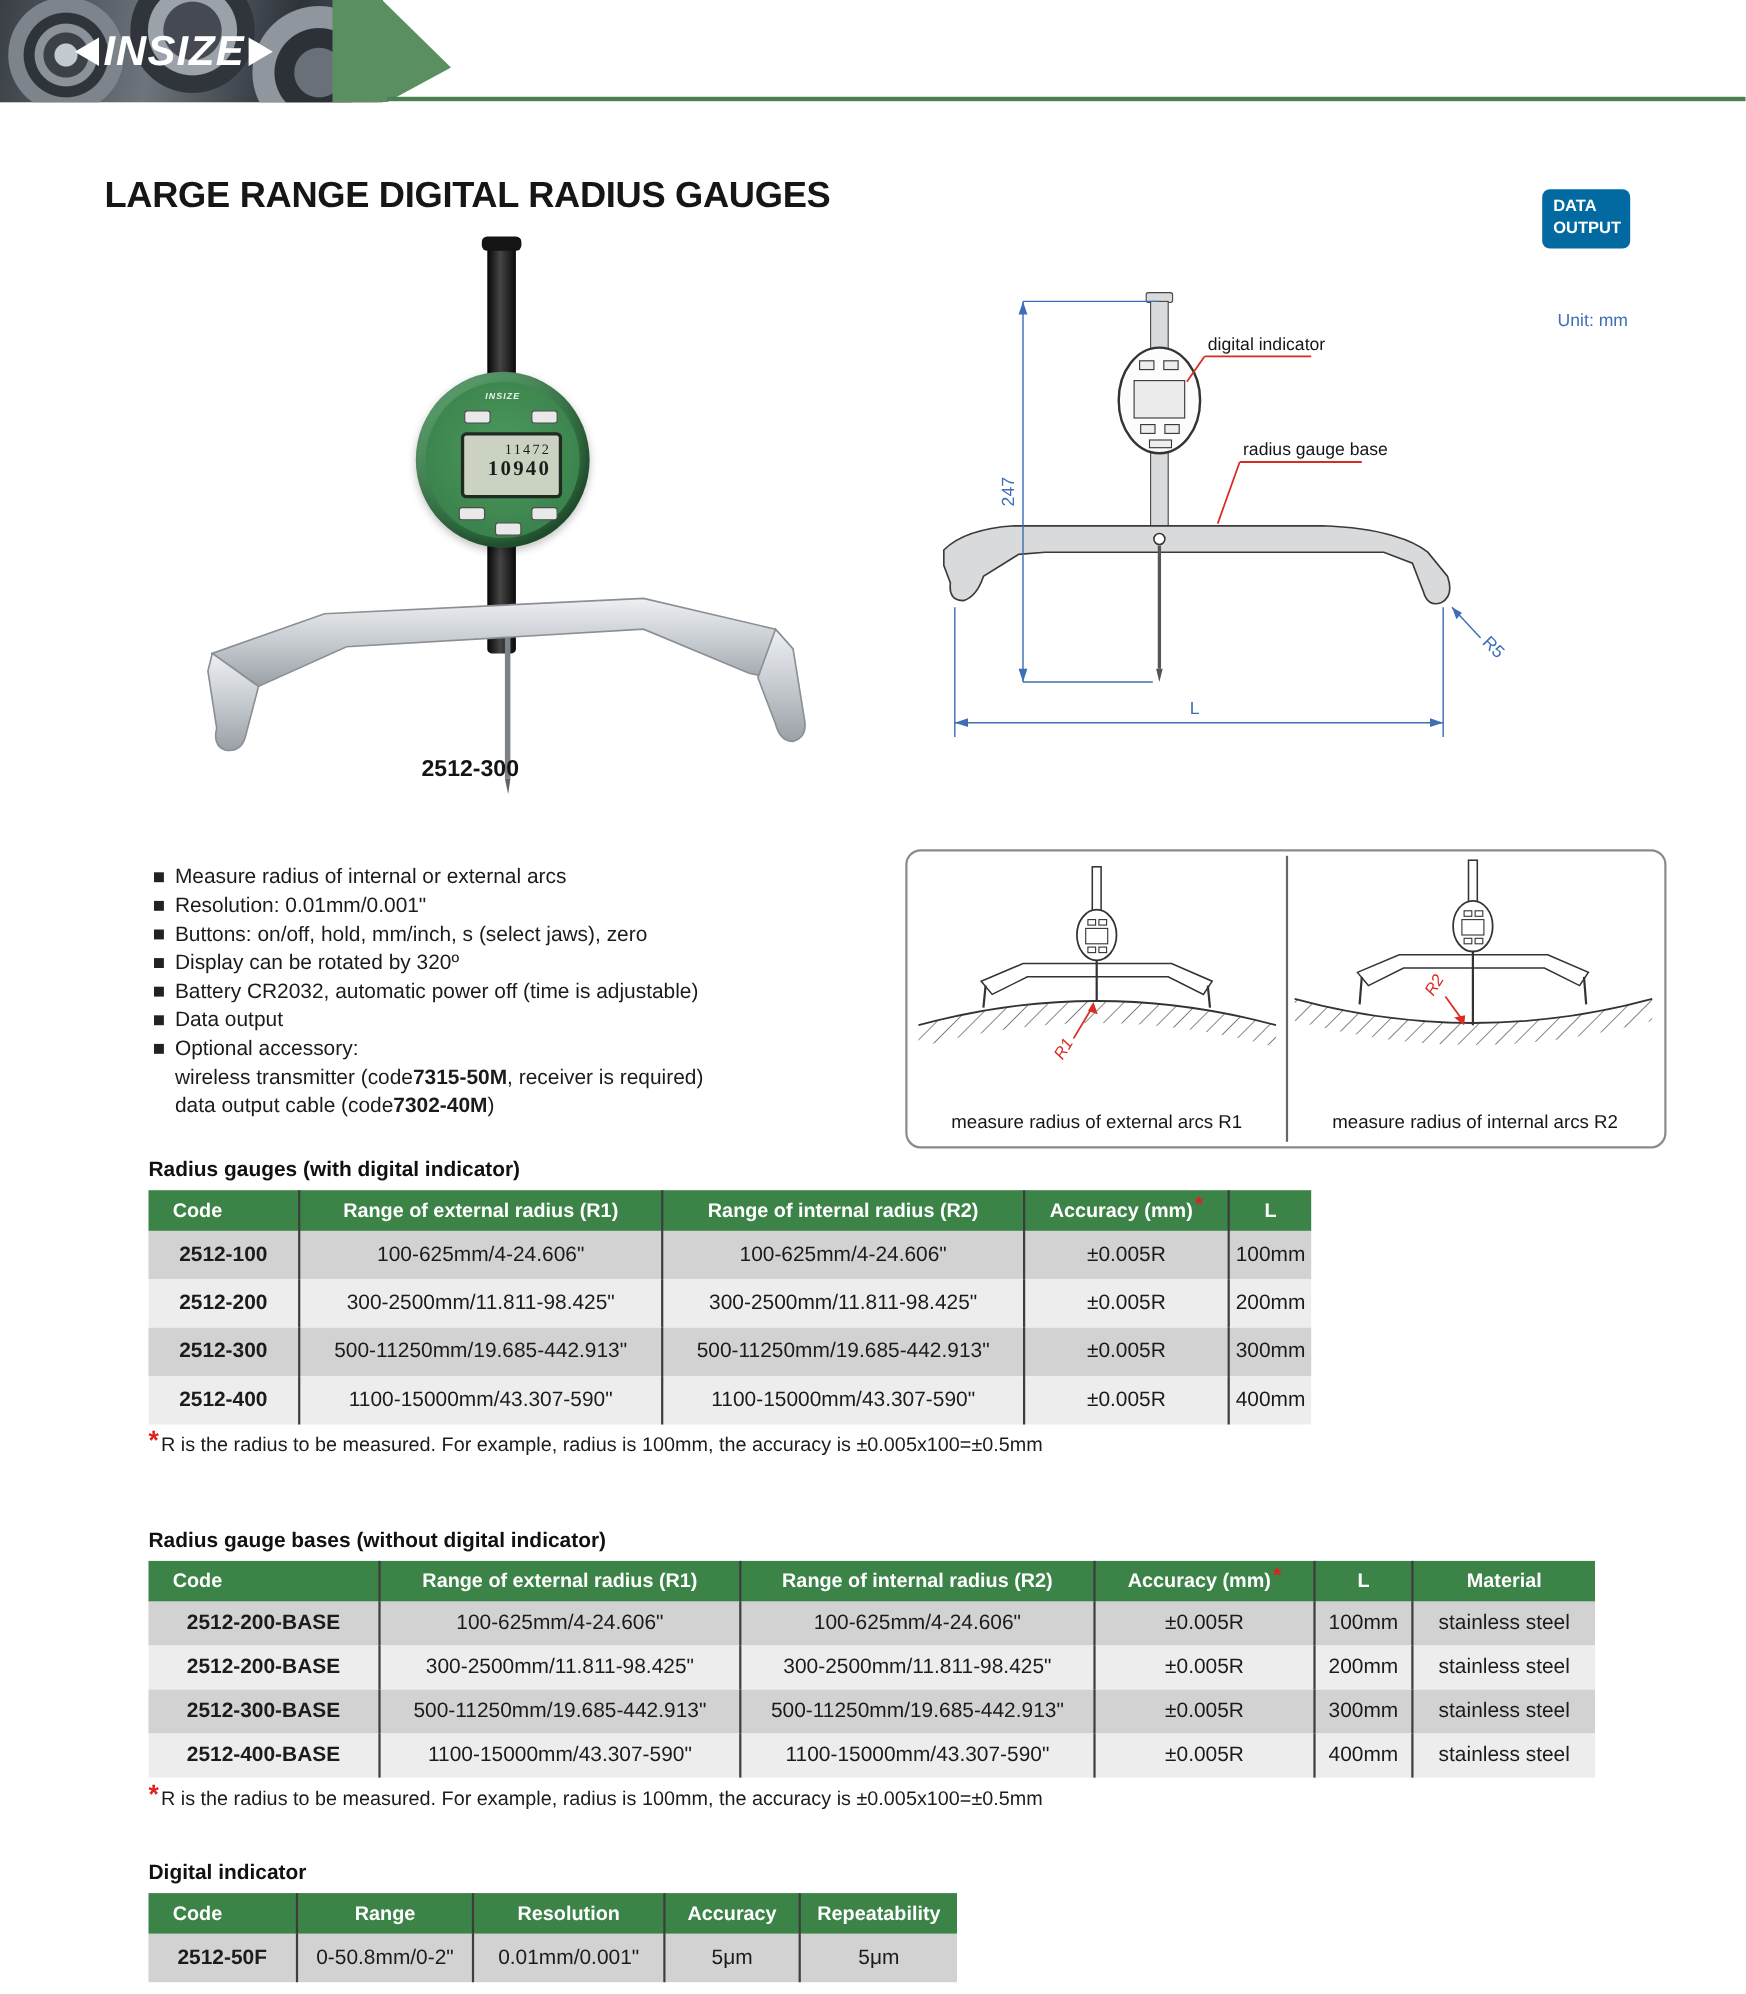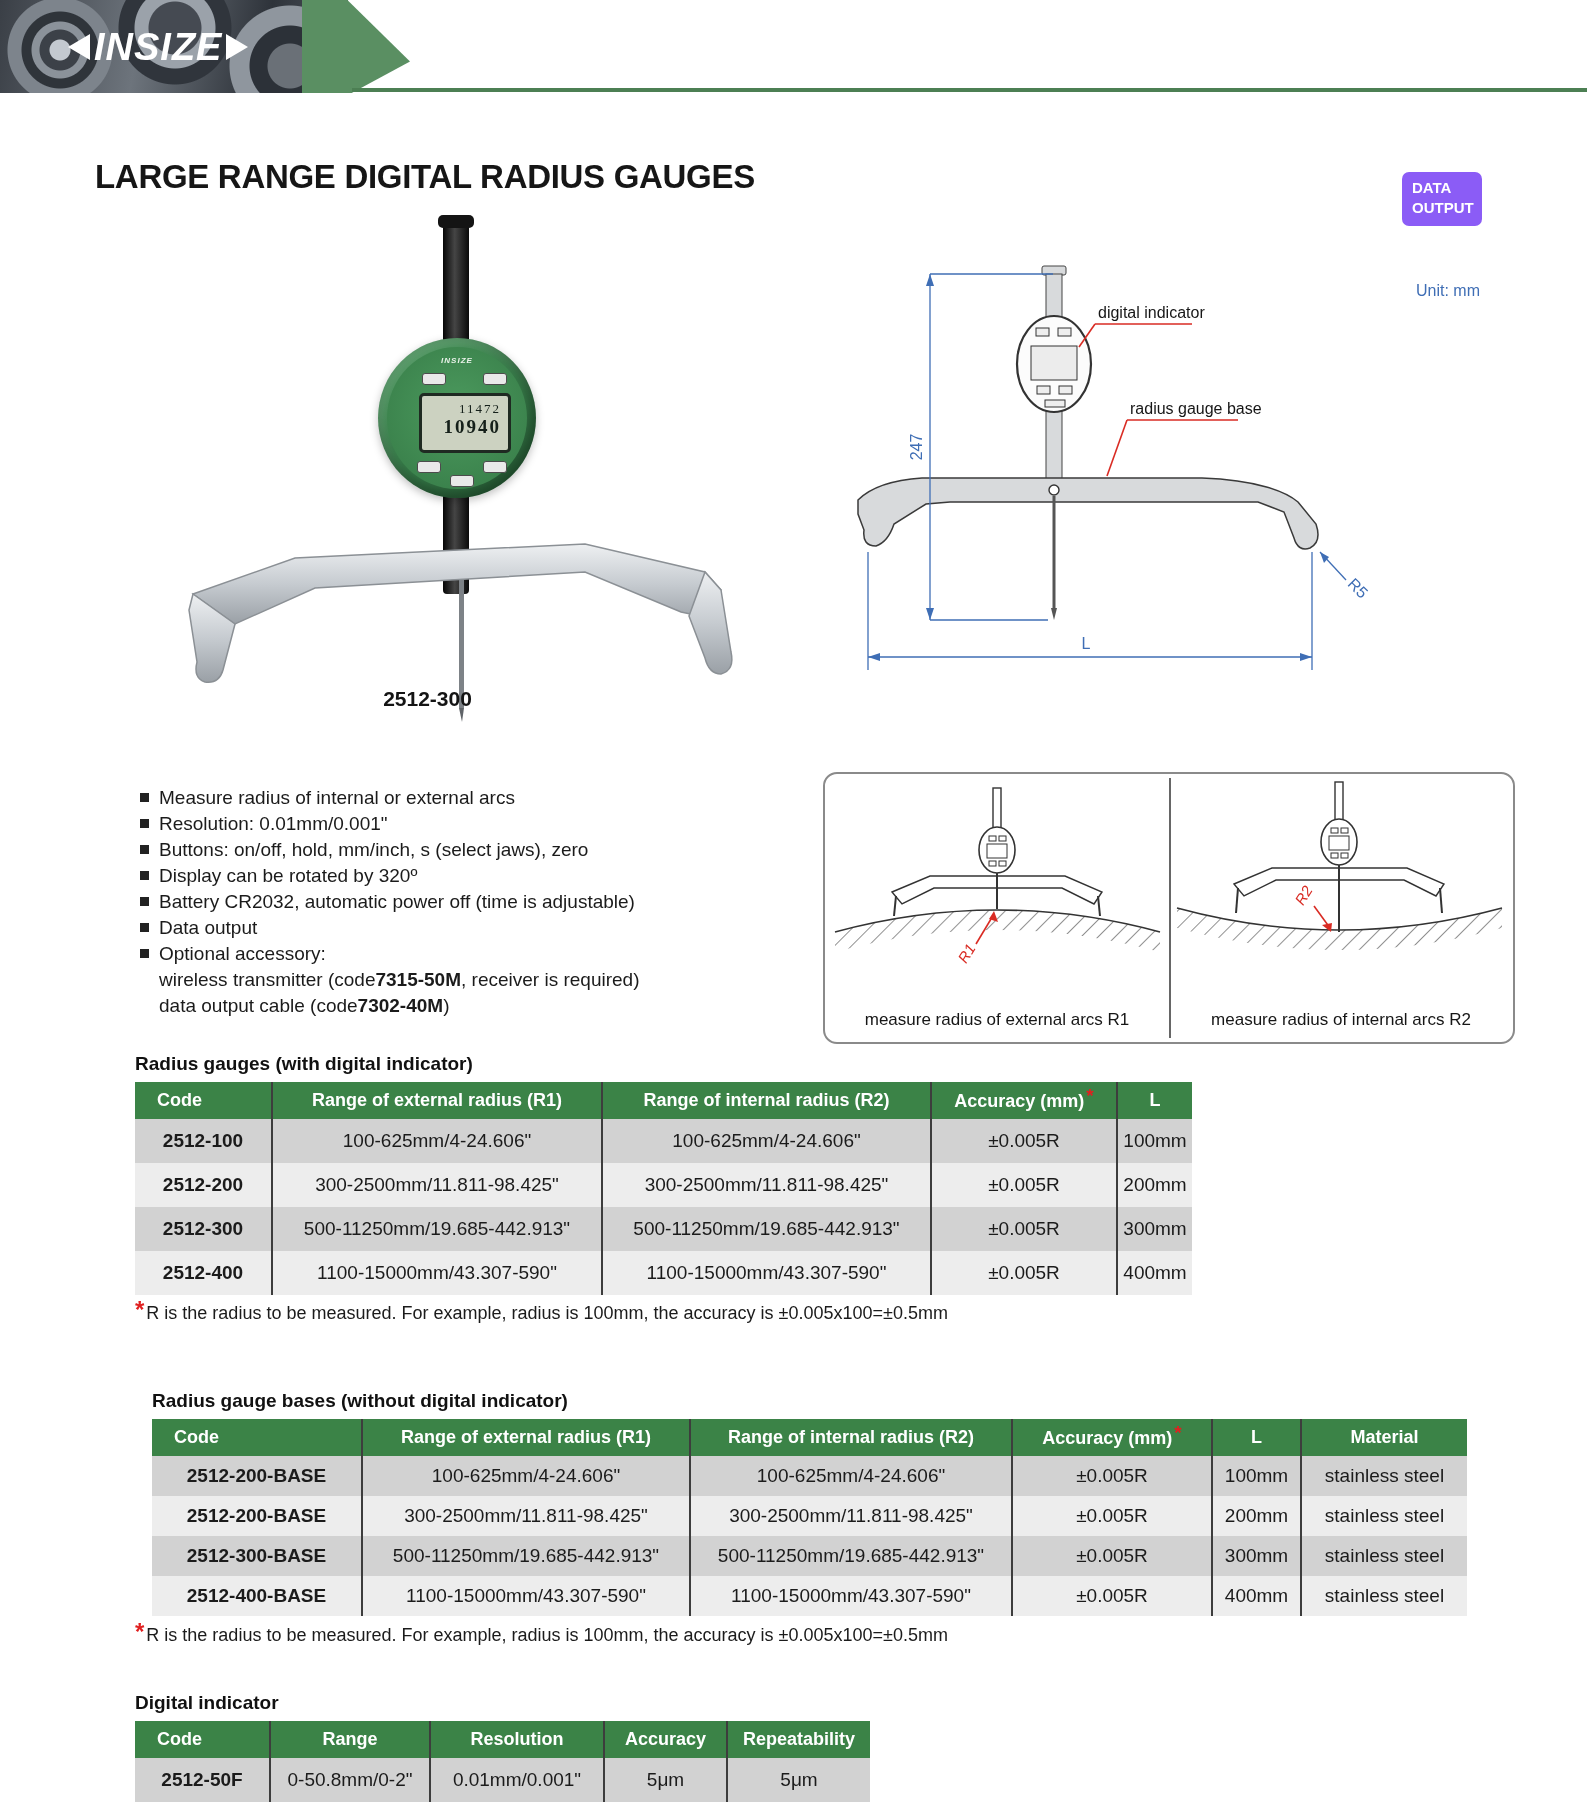--- a/index.html
+++ b/index.html
@@ -16,21 +16,21 @@
   .hdr-chevron{position:absolute;left:302px;top:0;width:108px;height:93px;background:#5a8f62;
     clip-path:polygon(0 0,42% 0,100% 66%,46% 100%,0 100%);}
   .hdr-line{position:absolute;left:352px;top:88px;width:1235px;height:4px;background:#4c7f53;}
   .insize-logo{position:absolute;left:68px;top:28px;display:flex;align-items:center;gap:4px;}
   .insize-logo .tri-l{width:0;height:0;border-top:13px solid transparent;border-bottom:13px solid transparent;border-right:22px solid #fff;}
   .insize-logo .tri-r{width:0;height:0;border-top:13px solid transparent;border-bottom:13px solid transparent;border-left:22px solid #fff;}
   .insize-logo .word{color:#fff;font-size:38px;font-weight:bold;font-style:italic;letter-spacing:1px;line-height:1;}
 
   
   .page-title{position:absolute;left:95px;top:158px;font-size:33px;font-weight:bold;letter-spacing:-0.3px;color:#161616;}
-  .data-badge{position:absolute;left:1402px;top:172px;width:80px;height:54px;background:#8b5cf6;border-radius:7px;
+  .data-badge{position:absolute;left:1402px;top:172px;width:80px;height:54px;background:#0369a1;border-radius:7px;
     color:#fff;font-weight:bold;font-size:15px;line-height:1.35;padding:6px 0 0 10px;box-sizing:border-box;}
 
   
   .photo{position:absolute;left:165px;top:212px;width:585px;height:505px;}
   .stem{position:absolute;left:278px;top:10px;width:26px;height:372px;border-radius:4px;
     background:linear-gradient(90deg,#050505,#454545 45%,#0a0a0a);}
   .stem-cap{position:absolute;left:273px;top:3px;width:36px;height:13px;border-radius:5px;background:#141414;}
   .indicator{position:absolute;left:213px;top:126px;width:158px;height:160px;border-radius:50%;
     background:radial-gradient(circle at 42% 38%,#55a768,#2e6f40 78%);
     box-shadow:inset -7px -9px 16px rgba(0,0,0,.38), inset 6px 8px 10px rgba(255,255,255,.14), 0 3px 8px rgba(0,0,0,.25);}
@@ -325,21 +325,21 @@
           <td>±0.005R</td>
           <td>400mm</td>
         </tr>
       </tbody>
   </table>
 </div>
 <div class="footnote" style="left:135px;top:1303px;">
   <span class="star">*</span><span>R is the radius to be measured. For example, radius is 100mm, the accuracy is ±0.005x100=±0.5mm</span>
 </div>
 
-<div class="table-block" style="left:152px;top:1390px;width:1113px;">
+<div class="table-block" style="left:135px;top:1390px;width:1113px;">
   <h3>Radius gauge bases (without digital indicator)</h3>
   <table class="spec rows40">
     <colgroup>
         <col style="width:210px">
         <col style="width:328px">
         <col style="width:322px">
         <col style="width:200px">
         <col style="width:89px">
         <col style="width:166px">
       </colgroup>

